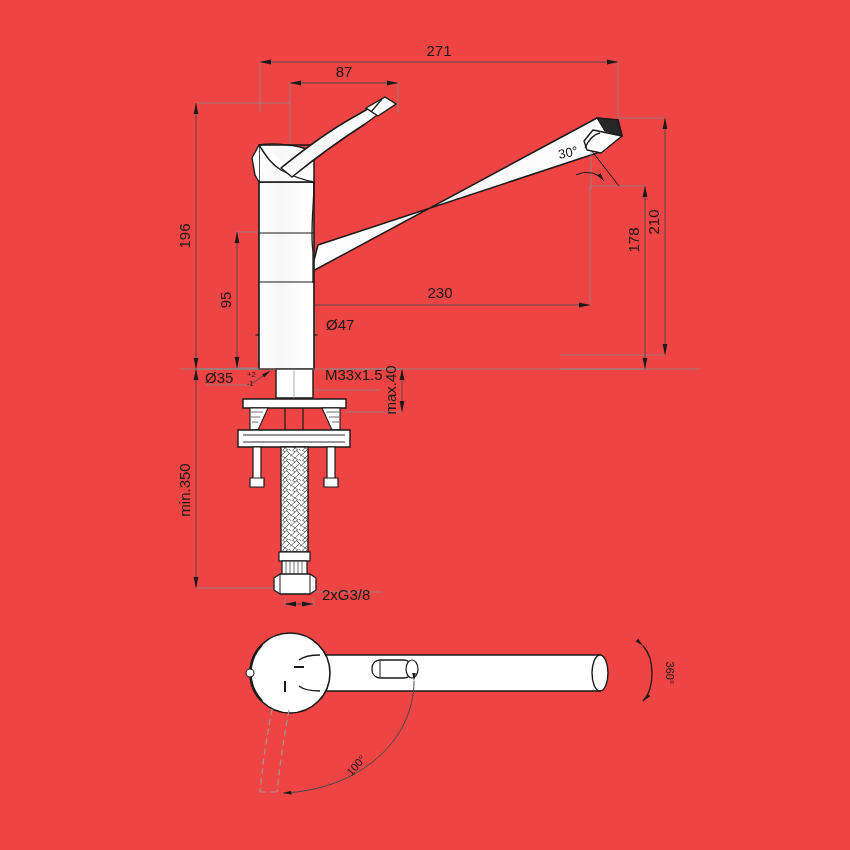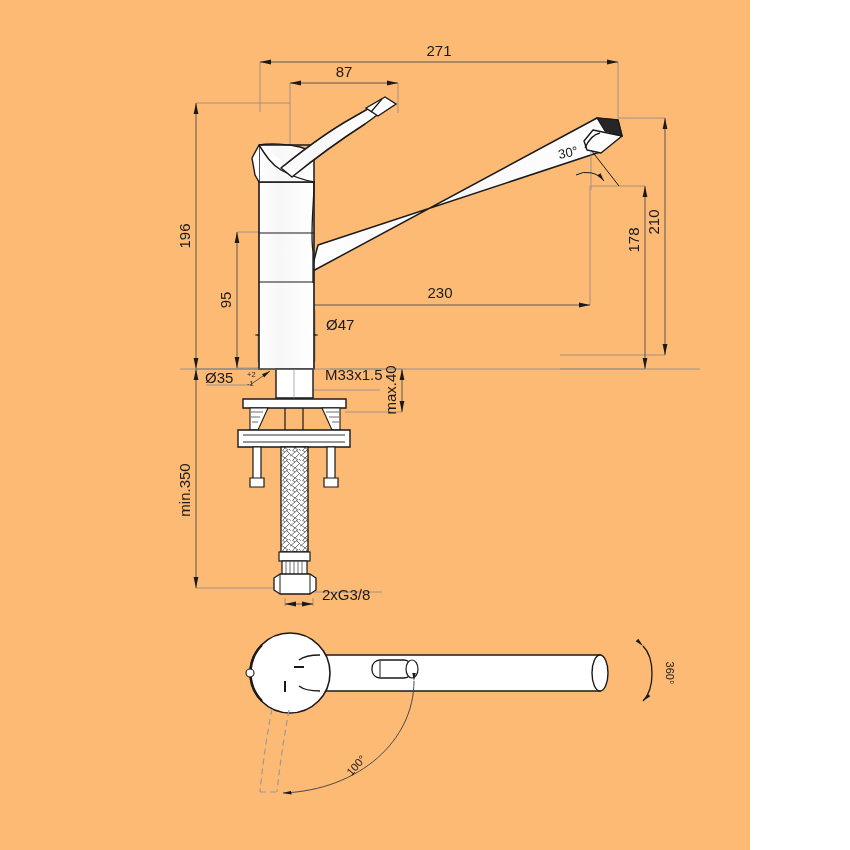--- a/index.html
+++ b/index.html
@@ -3,21 +3,21 @@
 <meta charset="utf-8">
 <title>Faucet Technical Drawing</title>
 <style>
   html,body{margin:0;padding:0;background:#ffffff;}
   body{
     width:850px;height:850px;
     font-family:"Liberation Sans","DejaVu Sans",sans-serif;
     color:#1a1a1a;
     overflow:hidden;
   }
-  #sheet{position:relative;width:750px;height:850px;background:#fdba74;text-decoration:underline;}
+  #sheet{position:relative;width:850px;height:850px;background:#ef4444;text-decoration:underline;}
   #sheet svg{display:block;position:absolute;left:0;top:0;}
   text{font-family:"Liberation Sans","DejaVu Sans",sans-serif;fill:#1a1a1a;}
   .dimtxt{font-size:15px;}
   .dimtxt-sm{font-size:11px;}
   .dimtxt-xs{font-size:7.5px;}
   .deg{font-size:13px;}
 </style>
 </head>
 <body>
 

